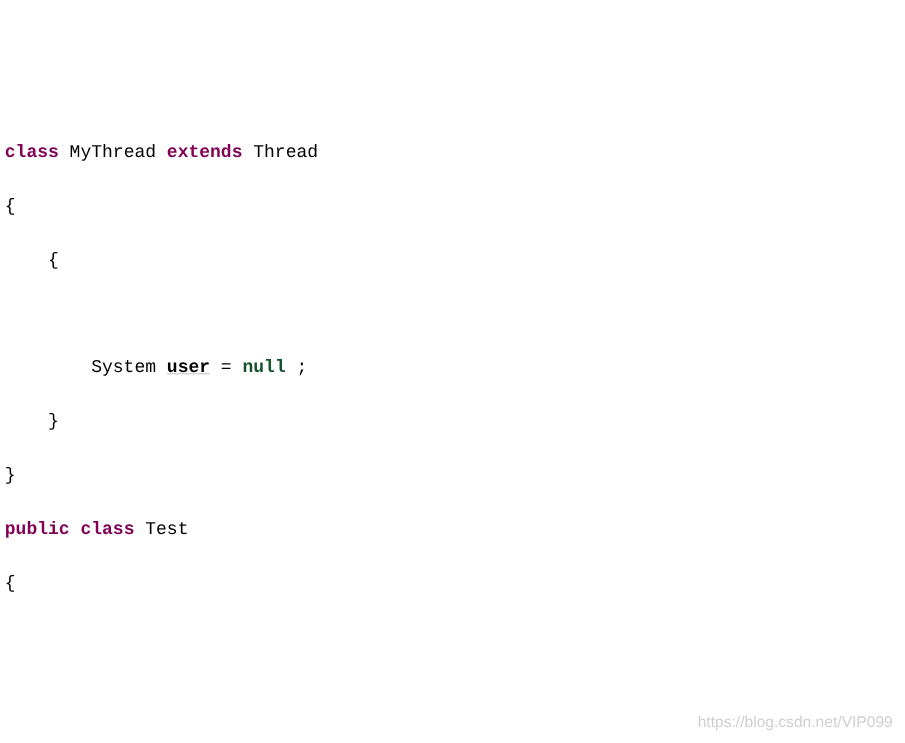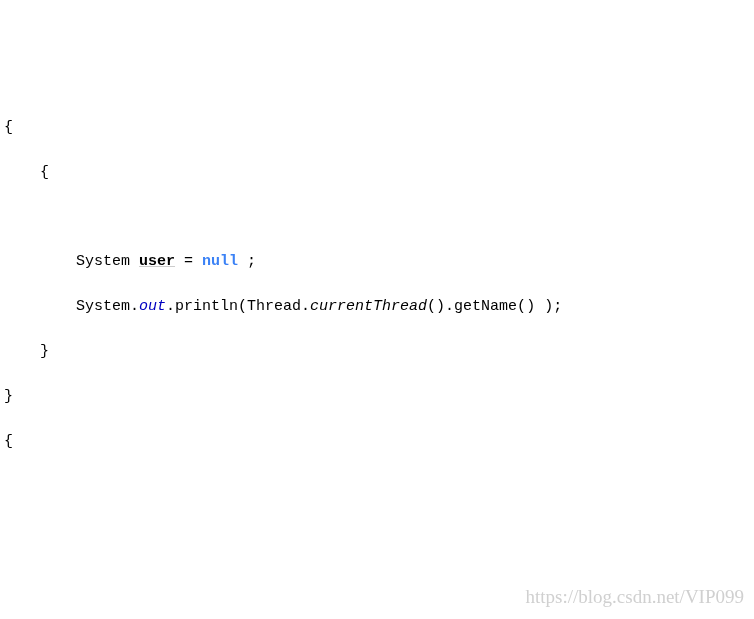--- a/index.html
+++ b/index.html
@@ -10,44 +10,45 @@
       line-height: 1.5;
       background: #ffffff;
       color: #000000;
       white-space: pre;
     }
     .code-line {
       min-height: 22px;
     }
     .kw { color: #7f0055; font-weight: bold; }
     .field { color: #0000c0; font-style: italic; }
-    .null-kw { color: #3b82f6; font-weight: bold; }
+    .null-kw { color: #14532d; font-weight: bold; }
     .underline { text-decoration: underline; text-decoration-color: #cccccc; font-weight: bold; }
     .watermark {
       position: fixed;
       bottom: 8px;
       right: 10px;
       color: #d0d0d0;
-      font-size: 19px;
-      font-family: Liberation Serif, serif;
+      font-size: 13px;
+      font-family: Liberation Sans, sans-serif;
     }
   </style>
 </head>
 <body>
 
 
 
 <div>
+<div class="code-line"><span class="kw">class</span><span> MyThread </span><span class="kw">extends</span><span> Thread</span></div>
 <div class="code-line"><span>{</span></div>
 <div class="code-line"><span>    {</span></div>
 <div class="code-line"><span></span></div>
 <div class="code-line"><span>        System </span><span class="underline">user</span><span> = </span><span class="null-kw">null</span><span> ;</span></div>
-<div class="code-line"><span>        System.</span><span class="field">out</span><span>.println(Thread.</span><span style="font-style:italic">currentThread</span><span>().getName() );</span></div>
 <div class="code-line"><span>    }</span></div>
 <div class="code-line"><span>}</span></div>
+<div class="code-line"><span class="kw">public</span><span> </span><span class="kw">class</span><span> Test</span></div>
 <div class="code-line"><span>{</span></div>
 
 
 
 
 
 
 
 
 

